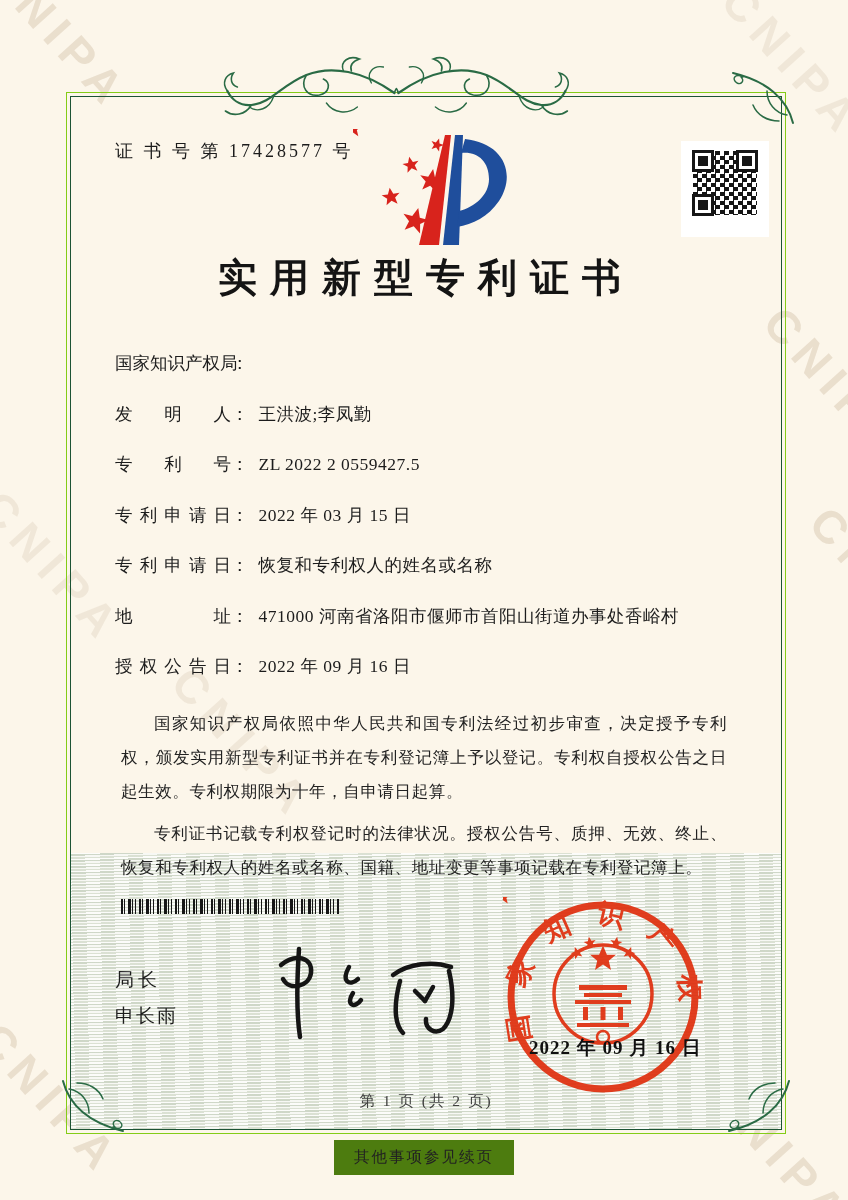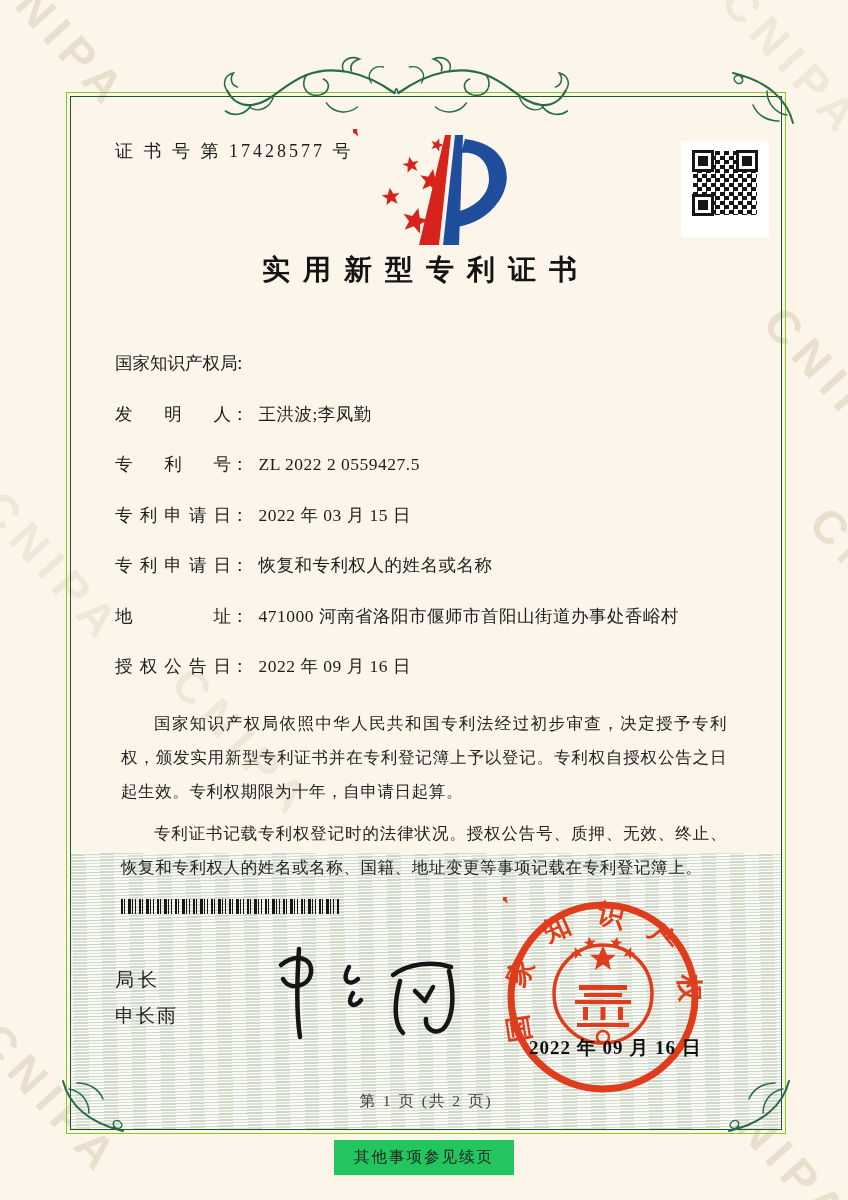--- a/index.html
+++ b/index.html
@@ -62,21 +62,21 @@
     position:absolute;left:12px;top:10px;width:64px;height:64px;
     background:
       repeating-conic-gradient(#161616 0 25%, #fff 0 50%) 0 0/ 9px 9px;
   }
   .finder{position:absolute;width:16px;height:16px;border:3px solid #161616;background:#fff;}
   .finder::after{content:"";position:absolute;inset:3px;background:#161616;}
   .f-tl{left:-1px;top:-1px;} .f-tr{right:-1px;top:-1px;} .f-bl{left:-1px;bottom:-1px;}
 
   .title{
     position:absolute;left:0;right:0;top:158px;text-align:center;
-    font-size:28px;font-weight:bold;letter-spacing:13px;z-index:4;
+    font-size:39px;font-weight:bold;letter-spacing:13px;z-index:4;
     color:#141414;
   }
 
   
   .fields{position:absolute;left:48px;right:52px;top:258px;z-index:4;font-size:17.5px;}
   .frow{height:50.5px;display:flex;align-items:baseline;white-space:nowrap;}
   .flabel{display:inline-block;width:116px;text-align:justify;text-align-last:justify;}
   .fcolon{margin-right:10px;}
   .fvalue{letter-spacing:.5px;}
   .grant-pair2{margin-left:74px;}
@@ -108,21 +108,21 @@
     font-size:19px;font-weight:bold;letter-spacing:1px;color:#101010;
     white-space:nowrap;
   }
   .page-no{
     position:absolute;left:0;right:0;top:998px;text-align:center;
     font-size:15.5px;letter-spacing:2px;z-index:4;color:#404040;
   }
 
   .footer-note{
     position:absolute;left:50%;top:1140px;transform:translateX(-50%);
-    background:#22c55e;padding:7px 20px;font-size:15.5px;letter-spacing:2px;
+    background:#4d7c0f;padding:7px 20px;font-size:15.5px;letter-spacing:2px;
     z-index:4;white-space:nowrap;color:#222;
   }
 </style>
 </head>
 <body>
 
 <div class="page">
 
   <div class="wm" style="left:-34px;top:6px;">CNIPA</div>
   <div class="wm light" style="left:700px;top:34px;">CNIPA</div>

